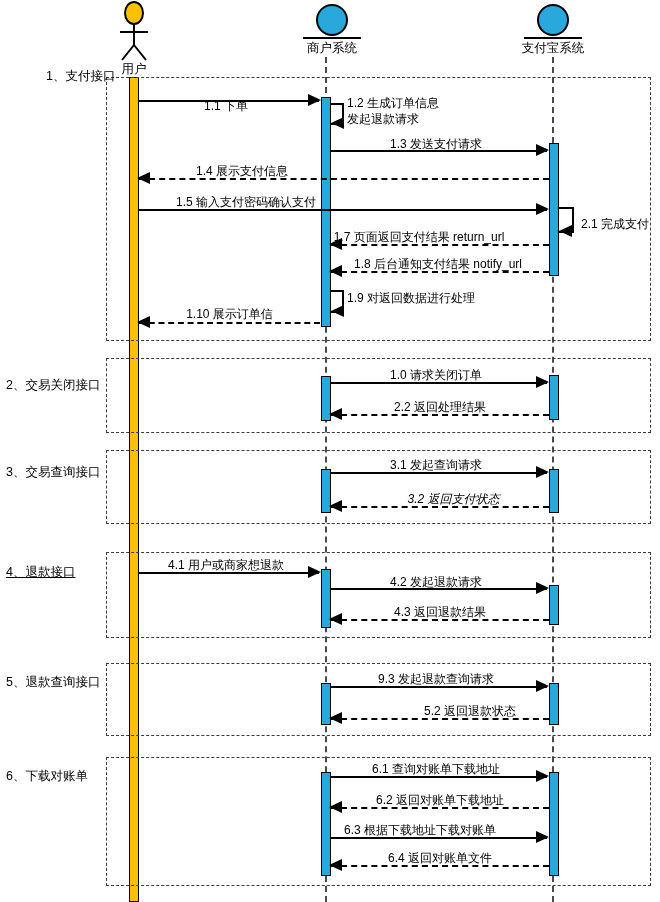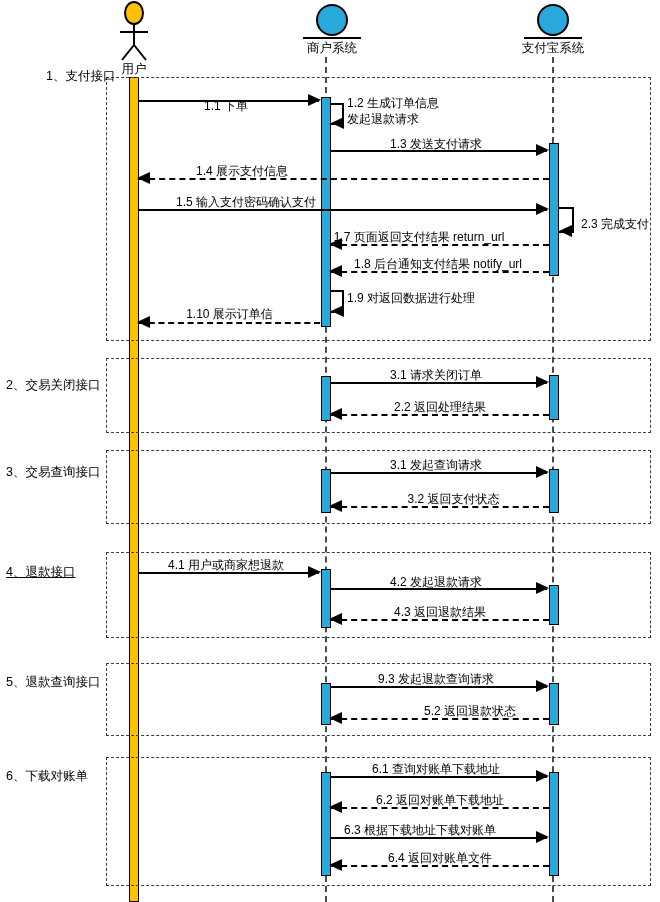--- a/index.html
+++ b/index.html
@@ -104,21 +104,21 @@
   <div class="mlabel" style="left:142px;top:163px;width:200px;">1.4 展示支付信息</div>
 
   <div class="msg" style="left:139px;top:210px;width:408px;">
       <div class="line solid"></div>
       <span class="ah ah-r"></span>
     </div>
   <div class="mlabel" style="left:146px;top:194px;width:200px;">1.5 输入支付密码确认支付</div>
 
   <div class="hook" style="left:559px;top:207px;width:15px;height:26px;"></div>
   <span class="ah-abs" style="left:559px;top:225px;"></span>
-  <div class="hlabel" style="left:581px;top:216px;">2.3 完成支付</div>
+  <div class="hlabel" style="left:581px;top:216px;">2.1 完成支付</div>
 
   <div class="msg" style="left:331px;top:245px;width:218px;">
       <div class="line dashed"></div>
       <span class="ah ah-l"></span>
     </div>
   <div class="mlabel" style="left:331px;top:229px;width:176px;">1.7 页面返回支付结果 return_url</div>
 
   <div class="msg" style="left:331px;top:272px;width:218px;">
       <div class="line dashed"></div>
       <span class="ah ah-l"></span>
@@ -132,37 +132,37 @@
   <div class="msg" style="left:139px;top:323px;width:181px;">
       <div class="line dashed"></div>
       <span class="ah ah-l"></span>
     </div>
   <div class="mlabel" style="left:139px;top:306px;width:181px;">1.10 展示订单信</div>
 
   <div class="msg" style="left:331px;top:383px;width:216px;">
       <div class="line solid"></div>
       <span class="ah ah-r"></span>
     </div>
-  <div class="mlabel" style="left:331px;top:367px;width:210px;">3.1 请求关闭订单</div>
+  <div class="mlabel" style="left:331px;top:367px;width:210px;">1.0 请求关闭订单</div>
   <div class="msg" style="left:331px;top:415px;width:218px;">
       <div class="line dashed"></div>
       <span class="ah ah-l"></span>
     </div>
   <div class="mlabel" style="left:331px;top:399px;width:218px;">2.2 返回处理结果</div>
 
   <div class="msg" style="left:331px;top:473px;width:216px;">
       <div class="line solid"></div>
       <span class="ah ah-r"></span>
     </div>
   <div class="mlabel" style="left:331px;top:457px;width:210px;">3.1 发起查询请求</div>
   <div class="msg" style="left:331px;top:507px;width:218px;">
       <div class="line dashed"></div>
       <span class="ah ah-l"></span>
     </div>
-  <div class="mlabel" style="left:331px;top:491px;width:245px;">3.2 返回支付状态</div>
+  <div class="mlabel" style="left:331px;top:491px;width:245px;font-style:italic;">3.2 返回支付状态</div>
 
   <div class="msg" style="left:139px;top:573px;width:180px;">
       <div class="line solid"></div>
       <span class="ah ah-r"></span>
     </div>
   <div class="mlabel" style="left:139px;top:557px;width:174px;">4.1 用户或商家想退款</div>
   <div class="msg" style="left:331px;top:589px;width:216px;">
       <div class="line solid"></div>
       <span class="ah ah-r"></span>
     </div>

